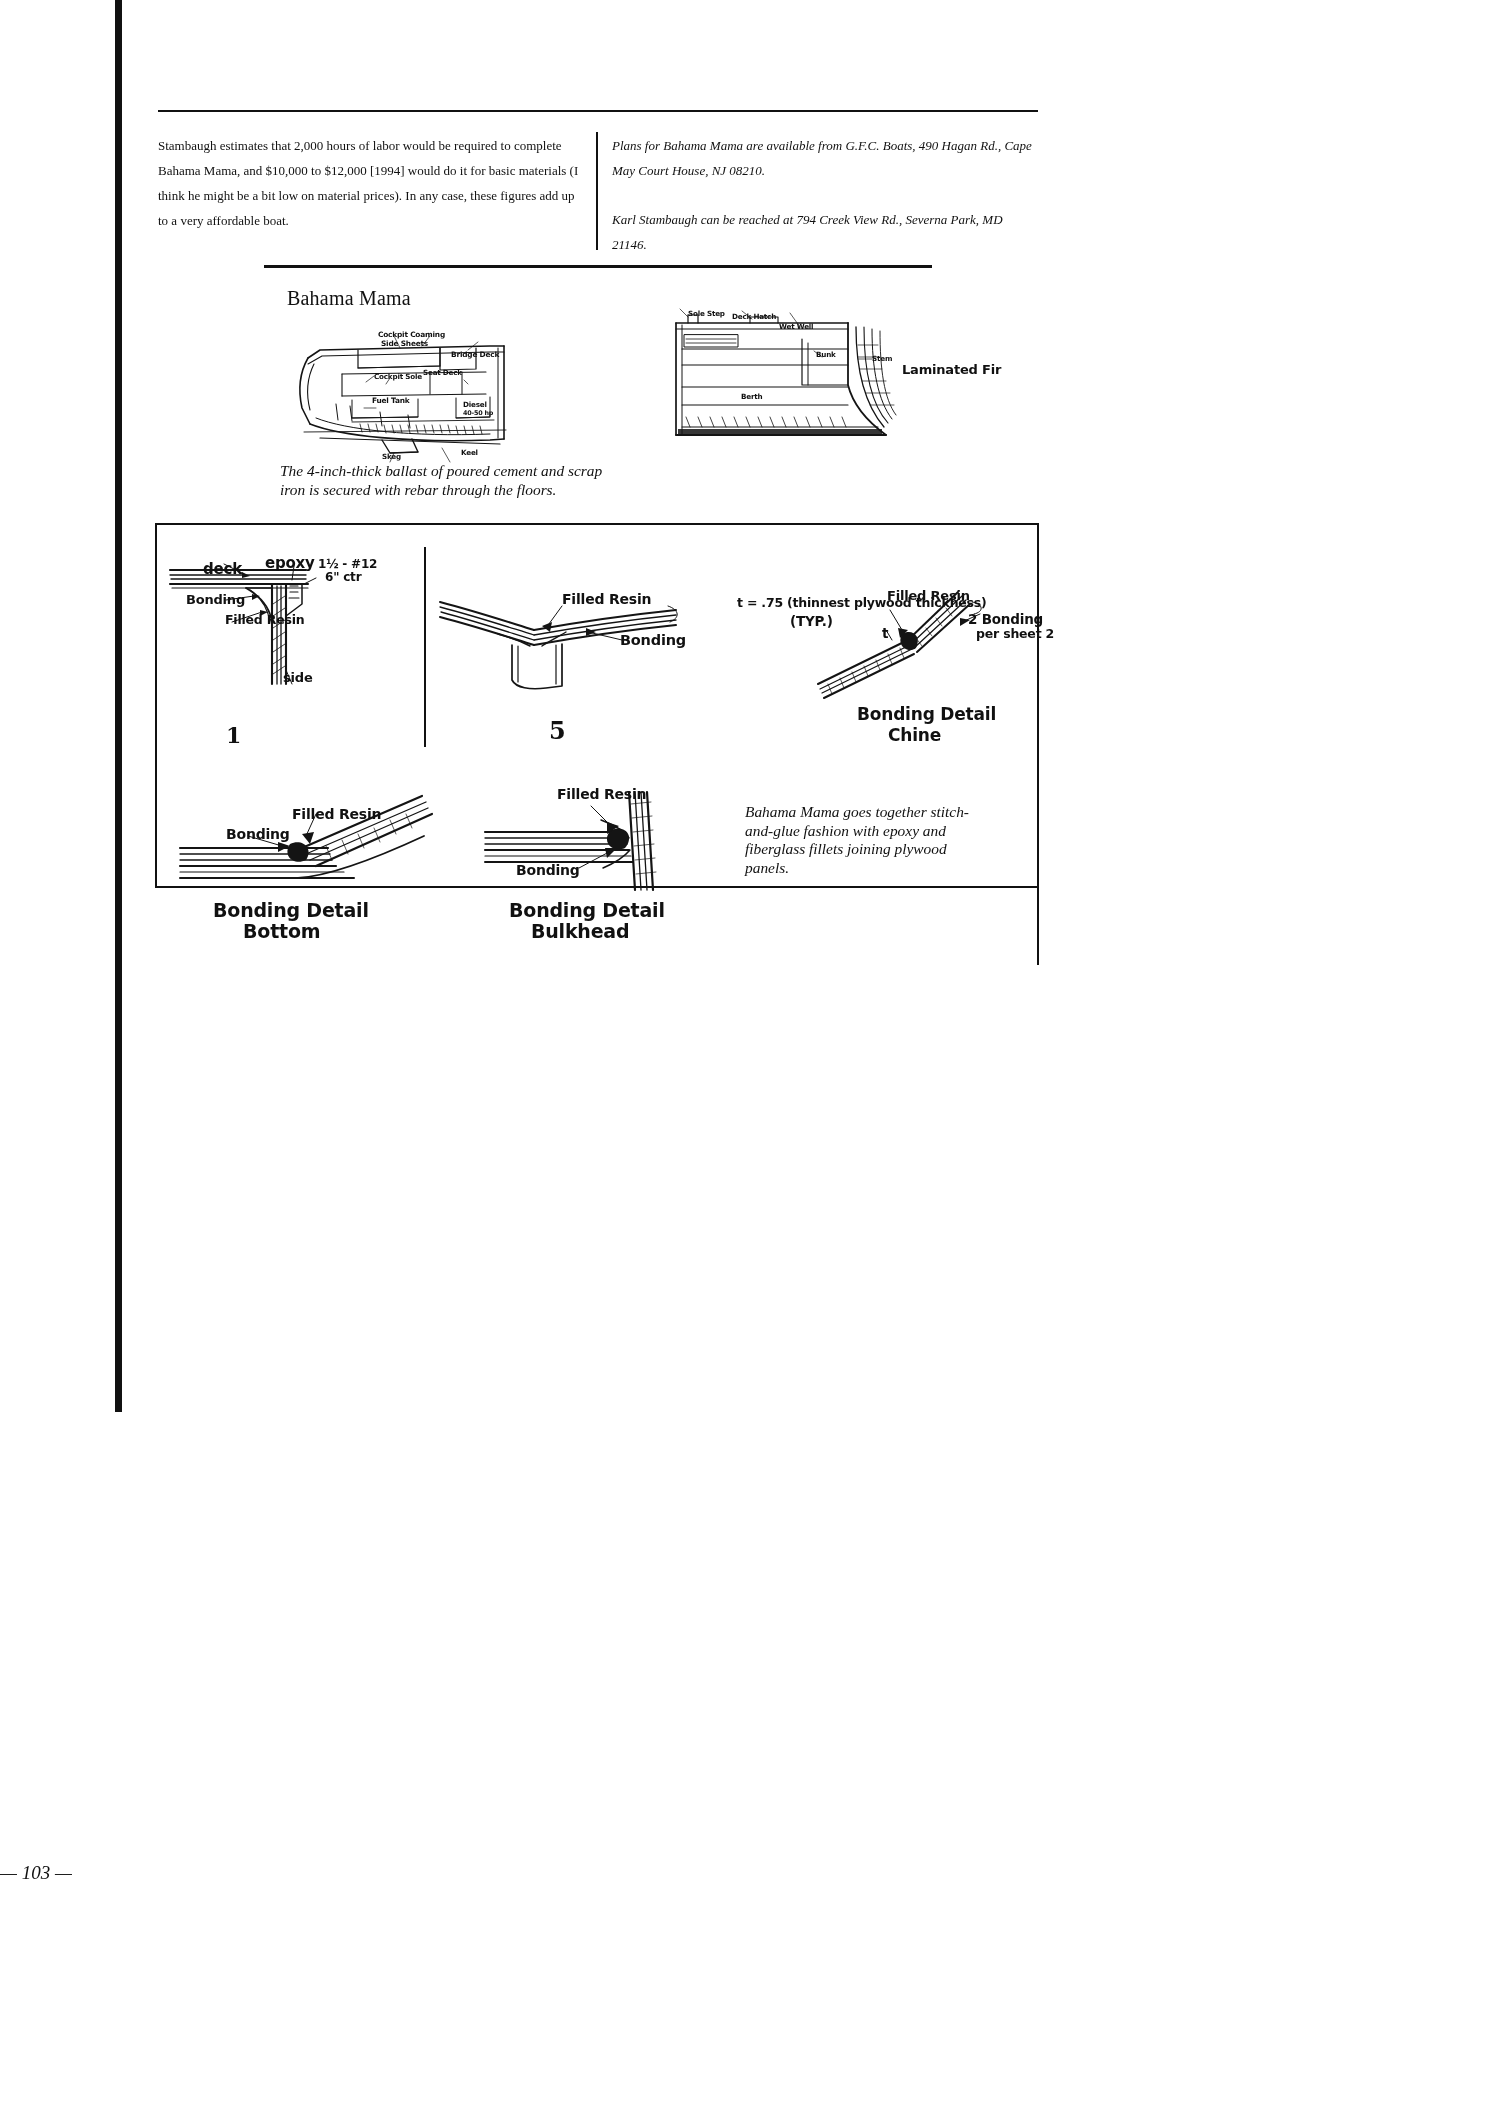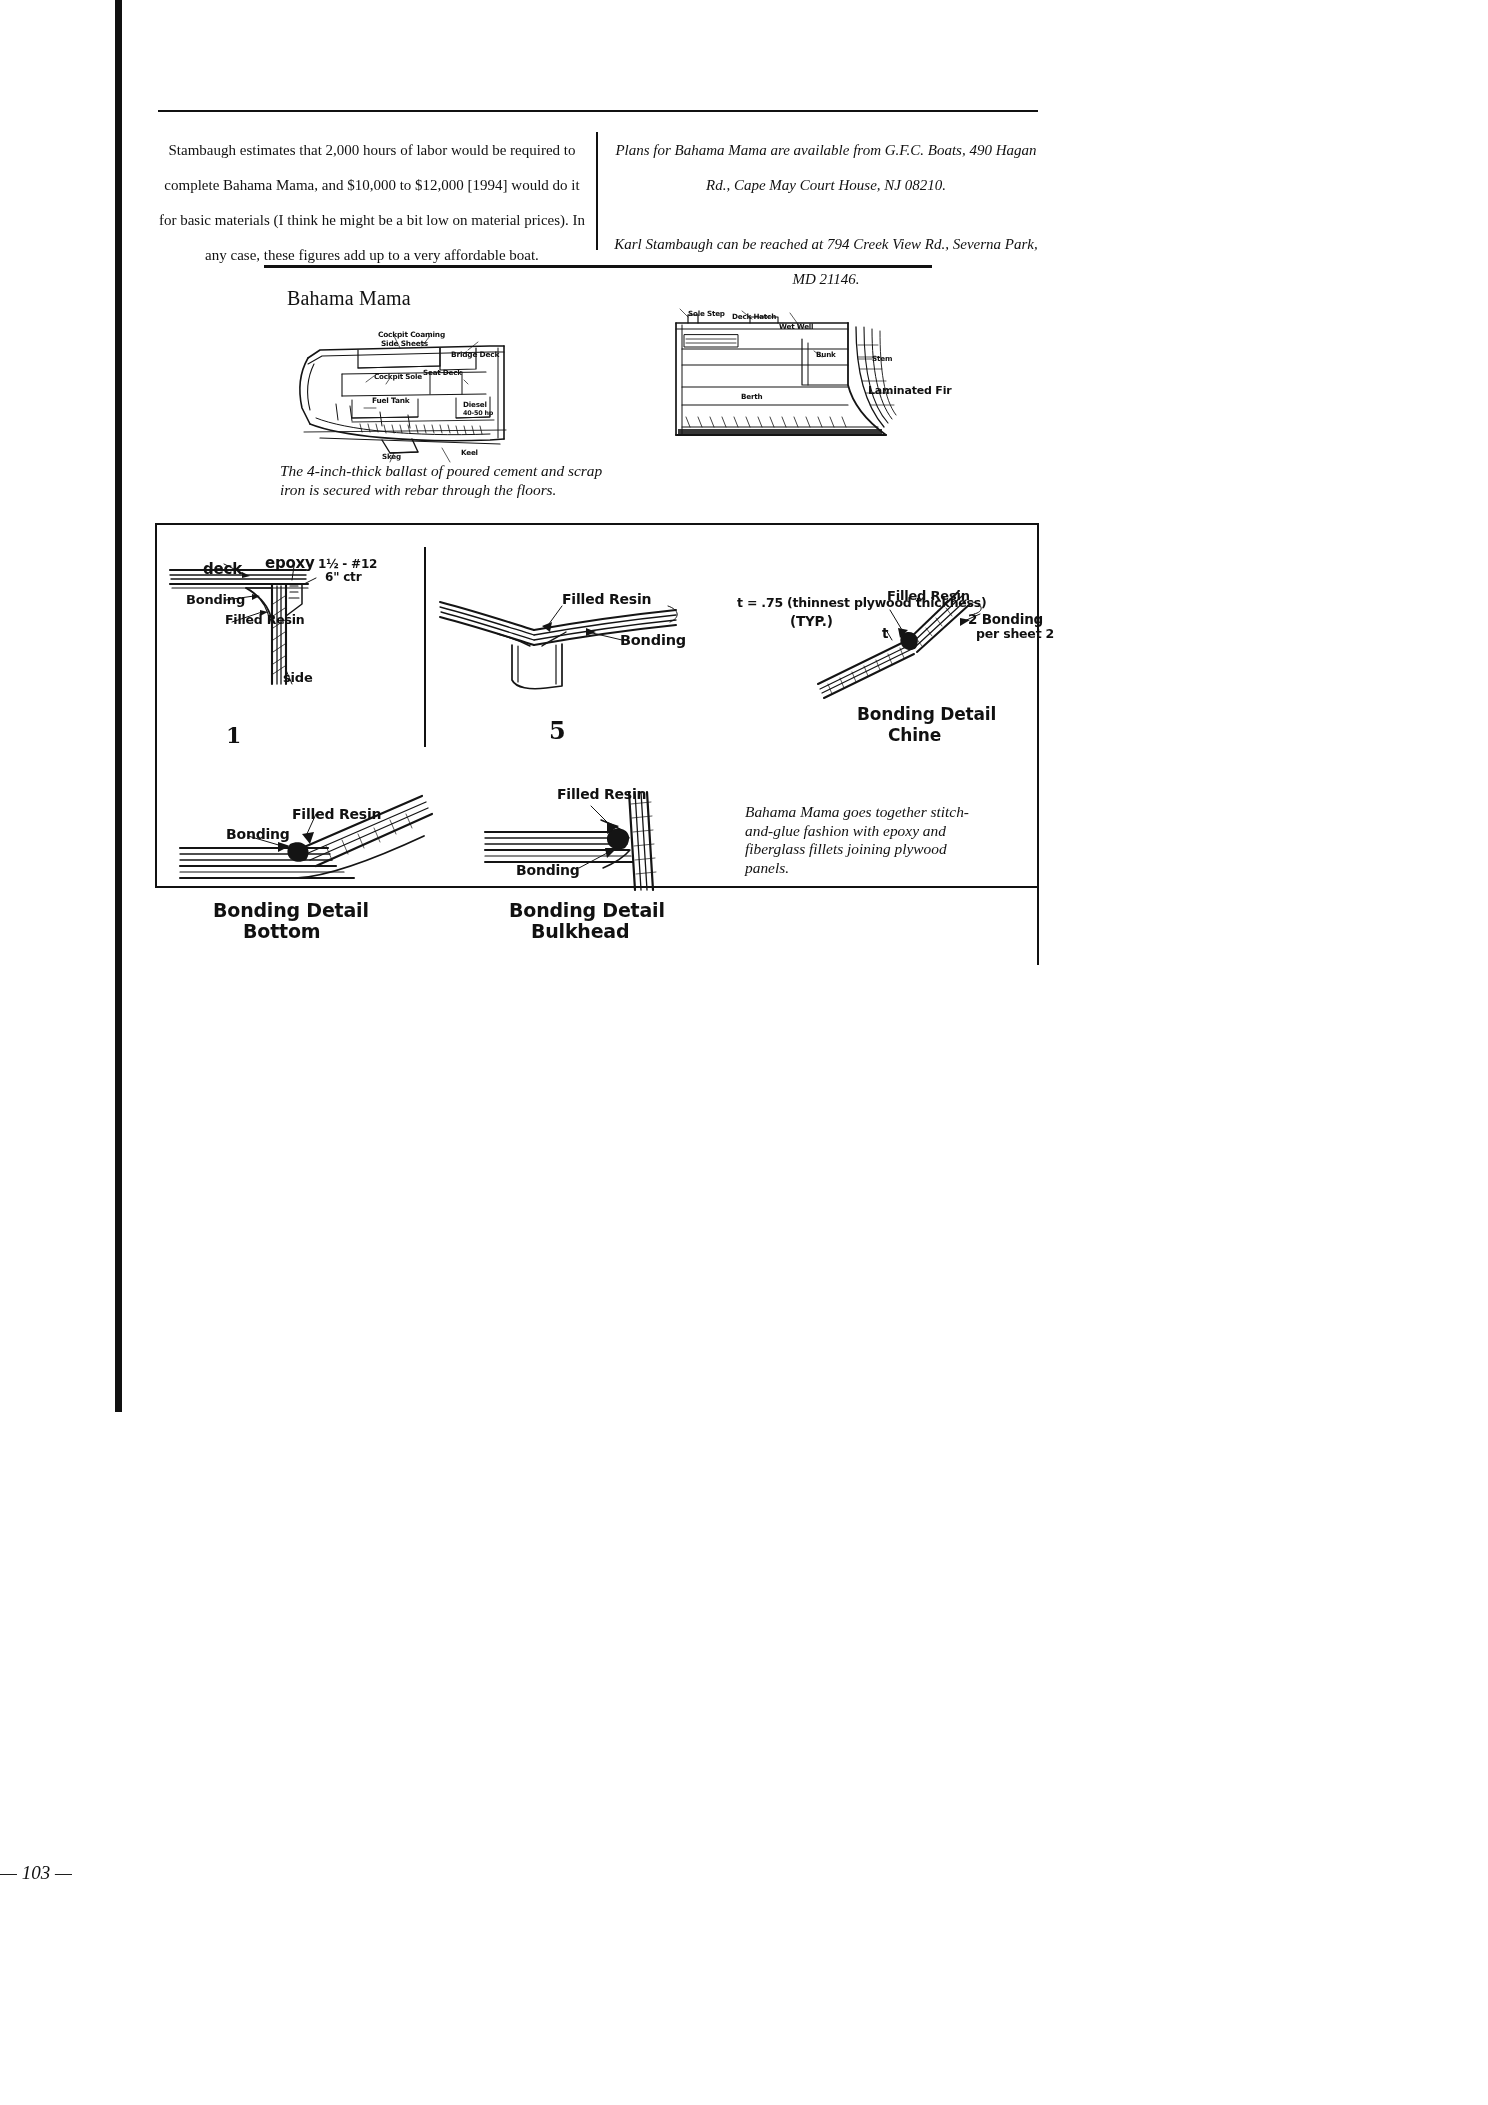--- a/index.html
+++ b/index.html
@@ -94,23 +94,22 @@
     top: 547px;
     width: 2px;
     height: 200px;
     background: #111;
   }
 
   
   .col {
     position: absolute;
     top: 133px;
-    font-size: 15px;
-    line-height: 35px;
-    text-align: center;
+    font-size: 13px;
+    line-height: 25px;
   }
   .col-left {
     left: 158px;
     width: 428px;
   }
   .col-right {
     left: 612px;
     width: 428px;
     font-style: italic;
   }
@@ -312,21 +311,21 @@
       <path class="ink" stroke-width="0.7" d="M8 4 L16 12 M70 6 L80 14 M118 8 L128 22 M150 52 L142 46 M186 54 L200 54"></path>
     </svg>
   </div>
 
   <div class="hand-label" style="left:688px; top:309px; font-size:7.2px;">Sole Step</div>
   <div class="hand-label" style="left:732px; top:312px; font-size:7.2px;">Deck Hatch</div>
   <div class="hand-label" style="left:779px; top:322px; font-size:7.2px;">Wet Well</div>
   <div class="hand-label" style="left:816px; top:350px; font-size:7.2px;">Bunk</div>
   <div class="hand-label" style="left:741px; top:392px; font-size:7.2px;">Berth</div>
   <div class="hand-label" style="left:872px; top:354px; font-size:7.2px;">Stem</div>
-  <div class="hand-label" style="left:868px; top:384px; font-size:11px;">Laminated Fir</div>
+  <div class="hand-label" style="left:868px; top:362px; font-size:13px;padding-left:34px;">Laminated Fir</div>
 
   <div class="caption caption-ballast">The 4-inch-thick ballast of poured cement and scrap iron is secured with rebar through the floors.</div>
 
   <div class="rule-lower-band-top"></div>
   <div class="rule-lower-band-bottom"></div>
   <div class="panel-left-edge"></div>
   <div class="panel-right-edge"></div>
   <div class="panel-inner-divider"></div>
 
   <div class="sketch" style="left:168px; top:556px;">

